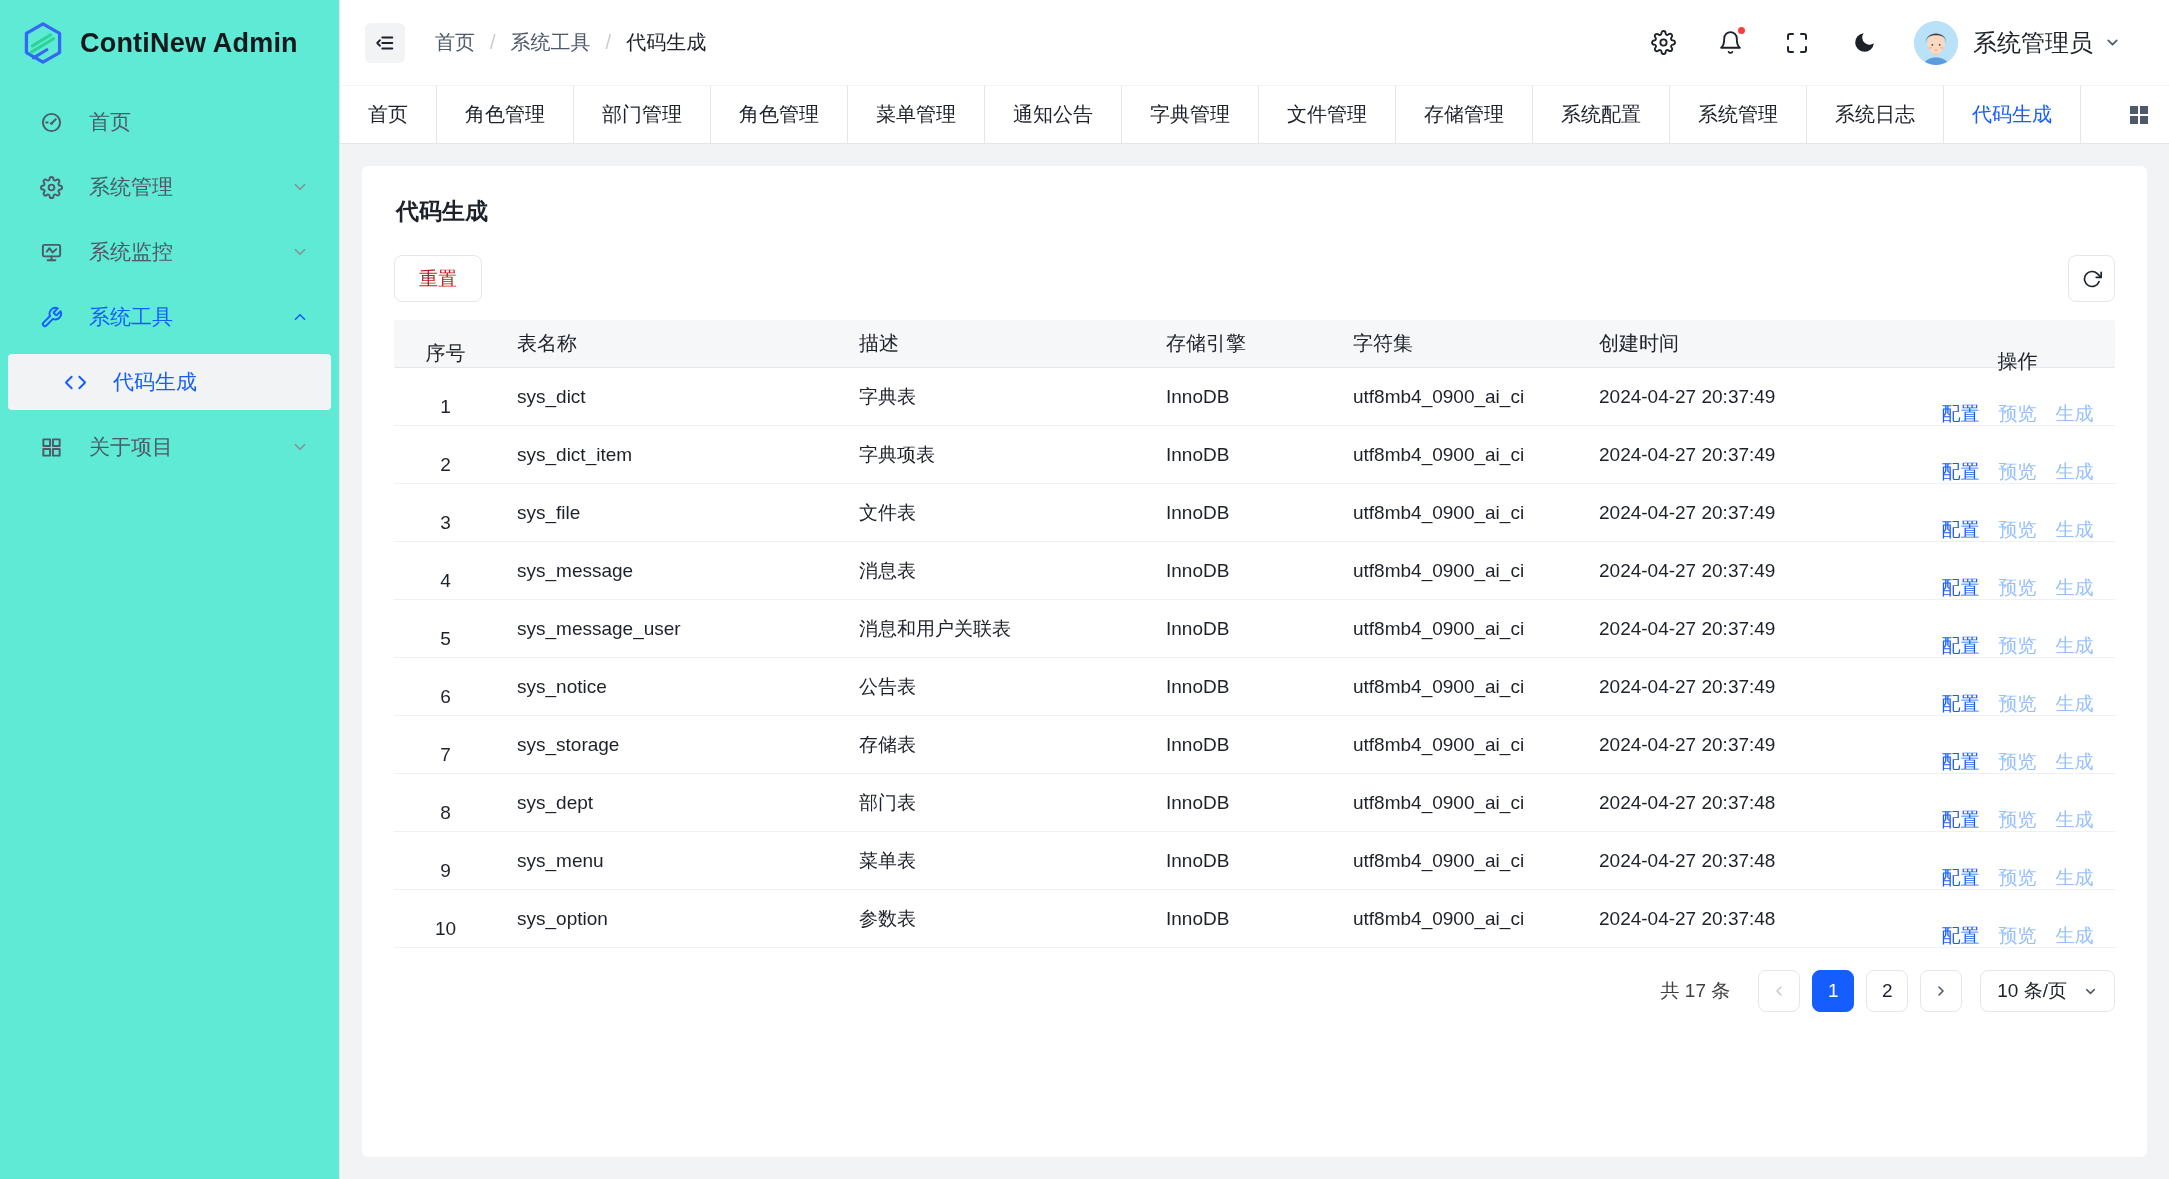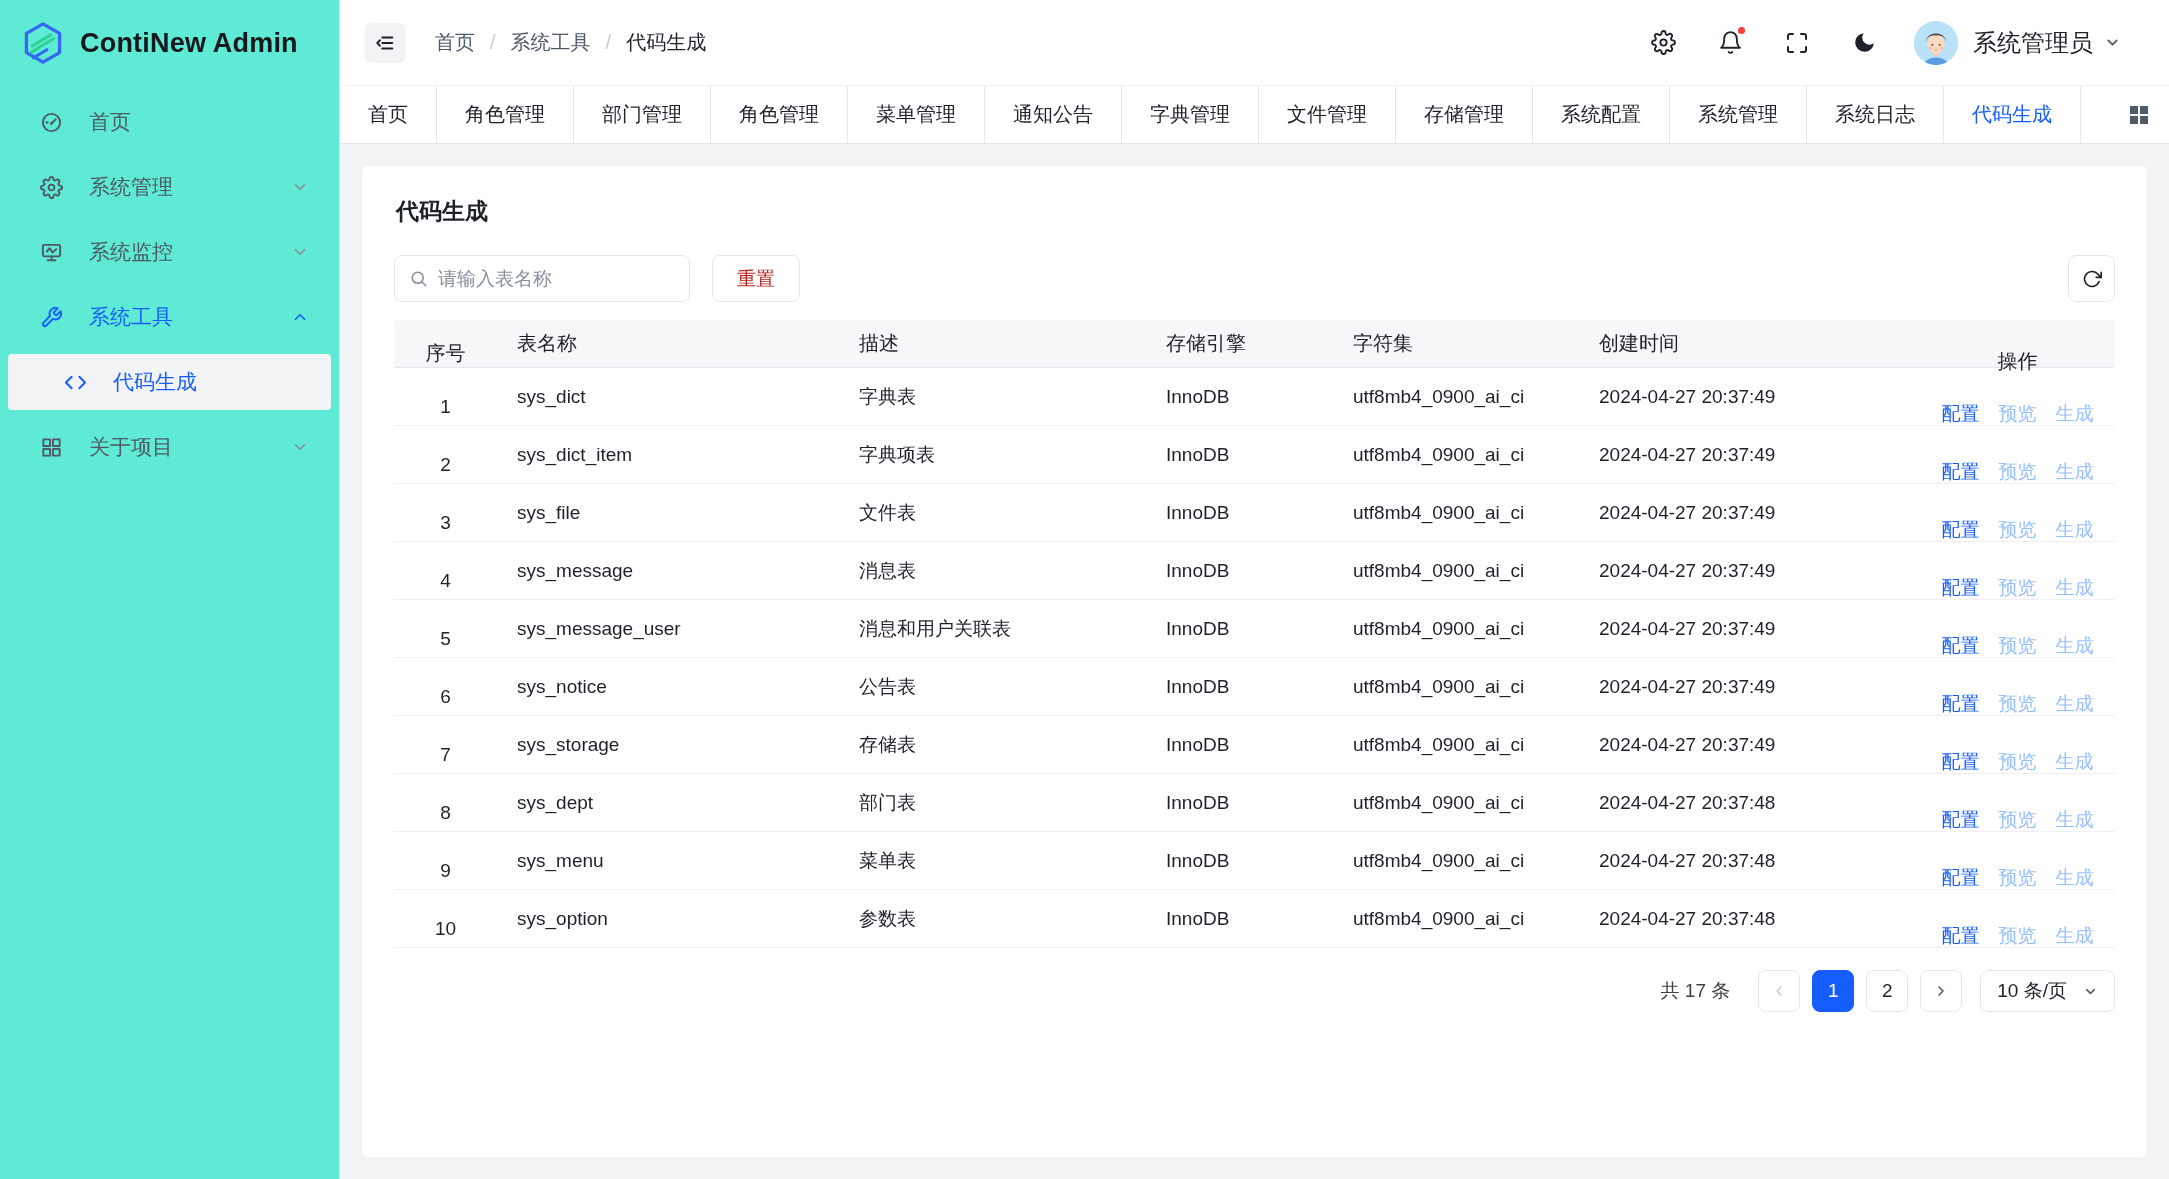--- a/index.html
+++ b/index.html
@@ -293,27 +293,20 @@
             <rect x="11" y="11" width="8" height="8"></rect>
         </svg>
       </div>
     </div>
 
     <div class="content">
       <div class="card">
         <h2 class="page-title">代码生成</h2>
 
         <div class="toolbar">
-          <div class="search-box">
-            <svg width="19" height="19" viewBox="0 0 24 24" fill="none" stroke="currentColor" stroke-width="2" stroke-linecap="round">
-              <circle cx="11" cy="11" r="7"></circle>
-                <line x1="16.5" y1="16.5" x2="21" y2="21"></line>
-            </svg>
-            <input type="text" placeholder="请输入表名称" style="">
-          </div>
           <button class="btn">重置</button>
           <div class="refresh-btn">
             <svg width="20" height="20" viewBox="0 0 24 24" fill="none" stroke="currentColor" stroke-width="2" stroke-linecap="round" stroke-linejoin="round">
               <polyline points="23 4 23 10 17 10"></polyline>
                 <path d="M20.49 15a9 9 0 1 1-2.12-9.36L23 10"></path>
             </svg>
           </div>
         </div>
 
         <div class="tbl">

